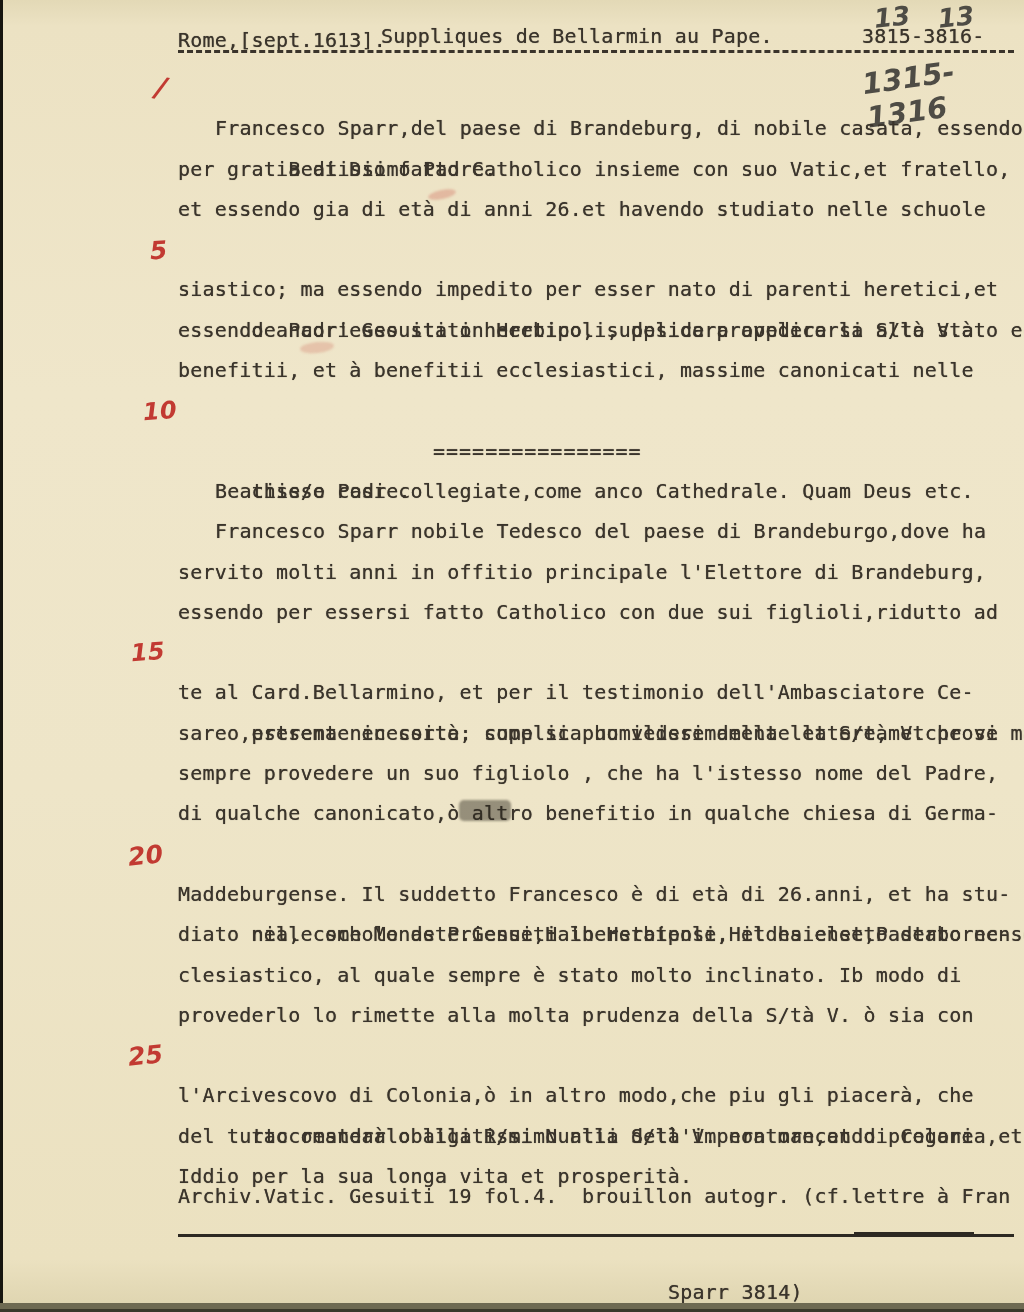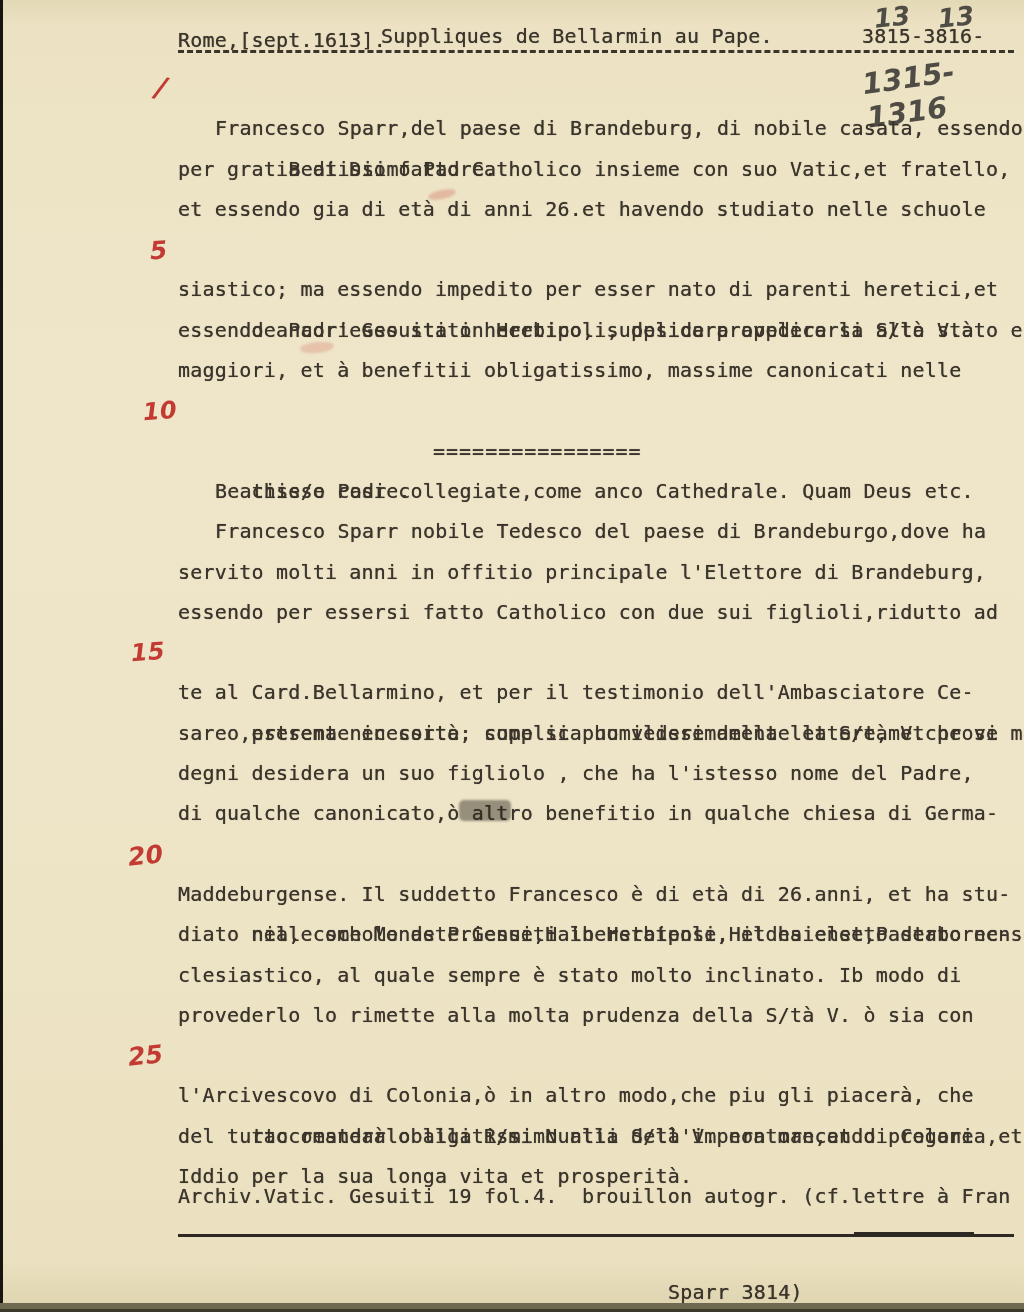--- a/index.html
+++ b/index.html
@@ -83,40 +83,40 @@
 
     <div class="tl indent"><span>Francesco Sparr,del paese di Brandeburg, di nobile casata, essendo</span></div>
     <div class="tl"><span>per gratia di Dio fatto Catholico insieme con suo Vatic,et fratello,</span></div>
     <div class="tl"><span>et essendo gia di età di anni 26.et havendo studiato nelle schuole</span></div>
     <div class="tl">
       <span class="mk mk-5">5</span>
       <span>de Padri Gesuiti in Herbipoli, desidera applicarsi allo stato eccle-</span>
     </div>
     <div class="tl"><span>siastico; ma essendo impedito per esser nato di parenti heretici,et</span></div>
     <div class="tl"><span>essendo ancor'esso stato heretico, supplica provedere la S/tà V.à</span></div>
-    <div class="tl"><span>maggiori, et à benefitii obligatissimo, massime canonicati nelle</span></div>
+    <div class="tl"><span>benefitii, et à benefitii ecclesiastici, massime canonicati nelle</span></div>
     <div class="tl">
       <span class="mk mk-10">10</span>
       <span>chiese cosi collegiate,come anco Cathedrale. Quam Deus etc.</span>
     </div>
 
     <div class="tl div-line"><span>================</span></div>
 
     <div class="tl indent"><span>Beatiss/o Padre.</span></div>
 
     <div class="tl indent"><span>Francesco Sparr nobile Tedesco del paese di Brandeburgo,dove ha</span></div>
     <div class="tl"><span>servito molti anni in offitio principale l'Elettore di Brandeburg,</span></div>
     <div class="tl"><span>essendo per essersi fatto Catholico con due sui figlioli,ridutto ad</span></div>
     <div class="tl">
       <span class="mk mk-15">15</span>
       <span>estrema necessità, come si puo vedere della lettere,met prove manda-</span>
     </div>
     <div class="tl"><span>te al Card.Bellarmino, et per il testimonio dell'Ambasciatore Ce-</span></div>
     <div class="tl"><span>sareo,presente in corte: supplica humilissimamente la S/tà V.che si</span></div>
-    <div class="tl"><span>degni desidera un suo figliolo , che ha l'istesso nome del Padre,</span></div>
+    <div class="tl"><span>sempre provedere un suo figliolo , che ha l'istesso nome del Padre,</span></div>
     <div class="tl"><span>di qualche canonicato,ò altro benefitio in qualche chiesa di Germa-</span></div>
     <div class="tl">
       <span class="mk mk-20">20</span>
       <span>nia, come Monasteriense,Halberstatense,Hildesiense,Paderbornense,ò</span>
     </div>
     <div class="tl"><span>Maddeburgense. Il suddetto Francesco è di età di 26.anni, et ha stu-</span></div>
     <div class="tl"><span>diato nelle schole de P.Gesuiti in Herbipoli, et ha eletto stato ec-</span></div>
     <div class="tl"><span>clesiastico, al quale sempre è stato molto inclinato. Ib modo di</span></div>
     <div class="tl"><span>provederlo lo rimette alla molta prudenza della S/tà V. ò sia con</span></div>
     <div class="tl">

